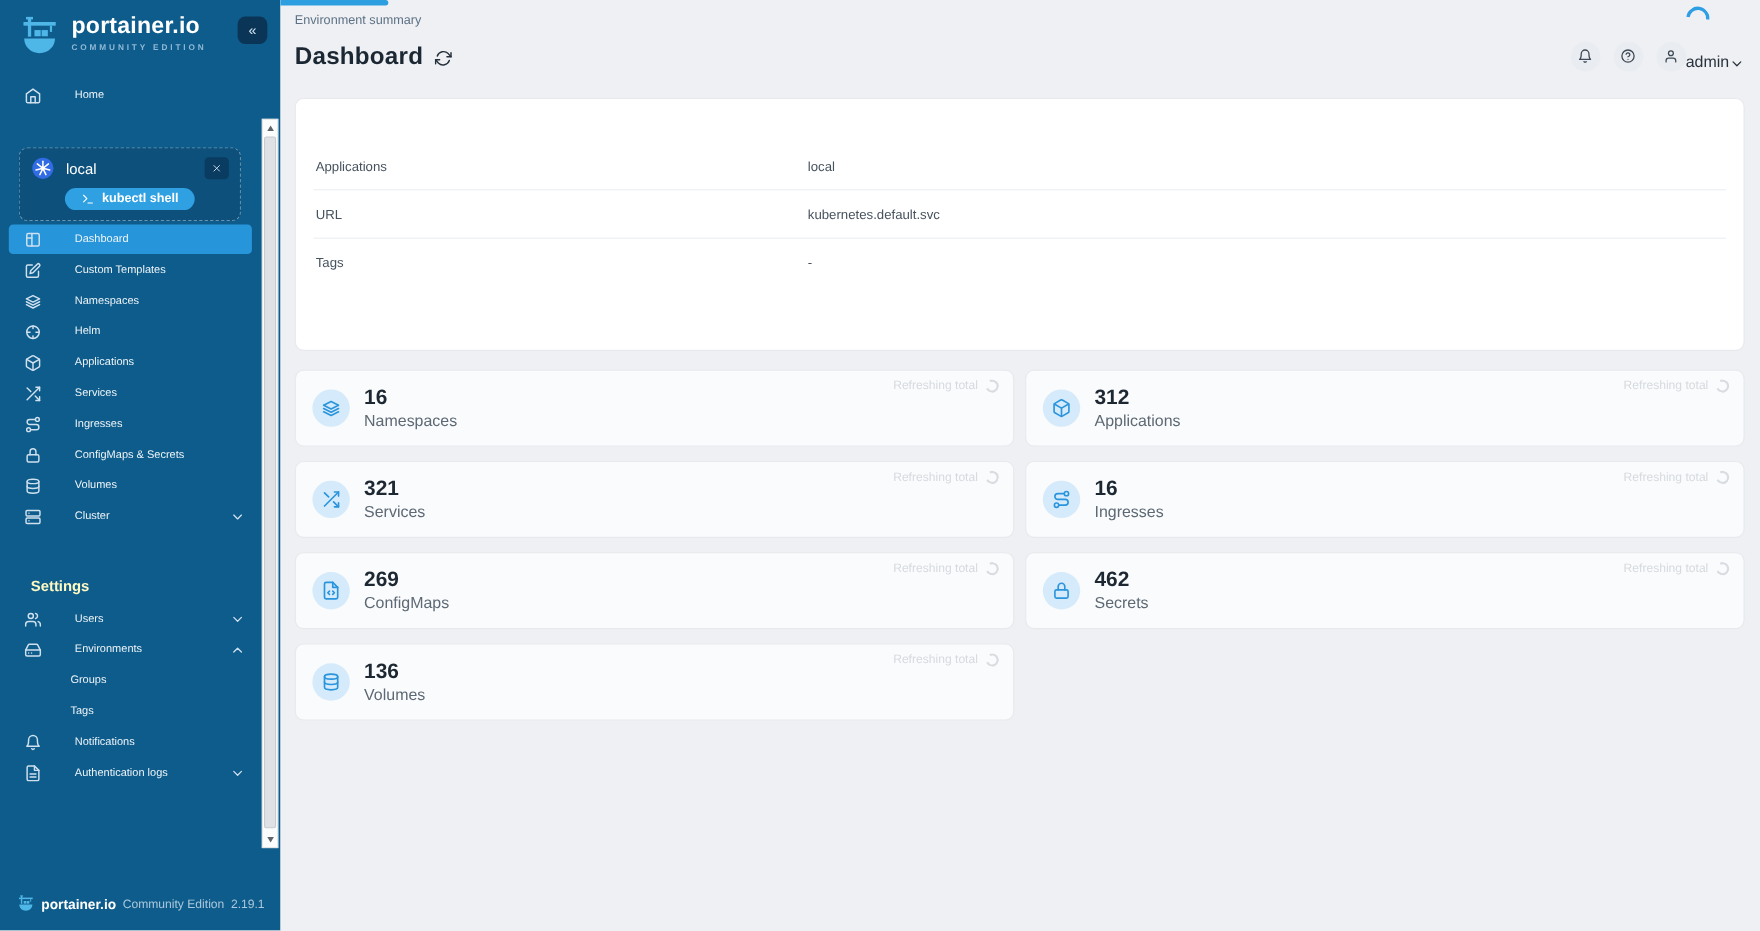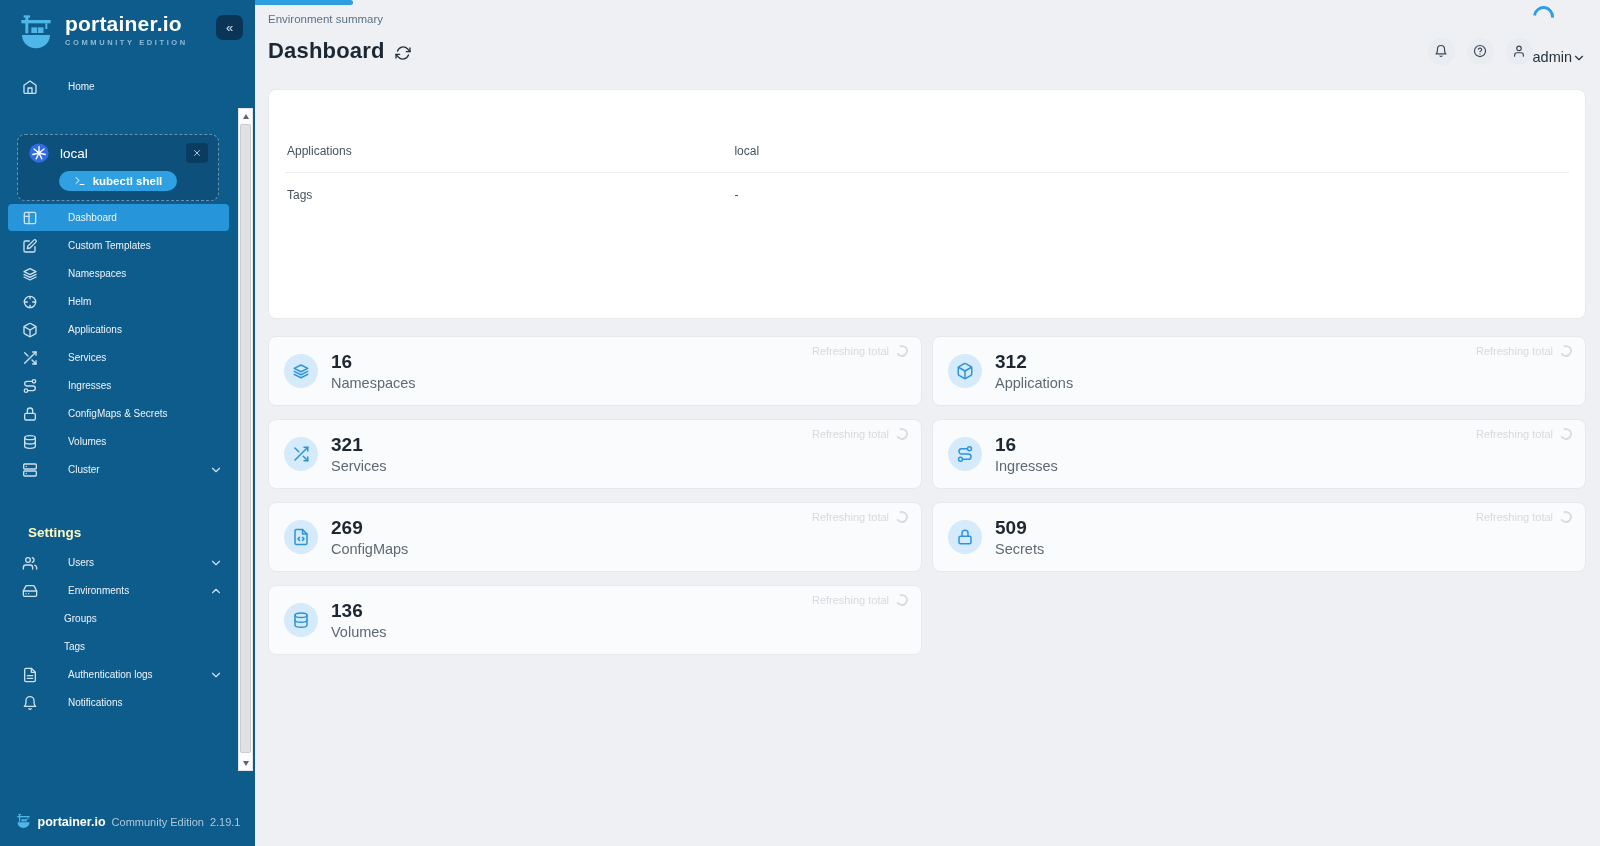--- a/index.html
+++ b/index.html
@@ -329,42 +329,42 @@
 
         </div>
         <div class="nav-item indent">
 
           <span>Tags</span>
 
         </div>
         <div class="nav-item">
           <span class="ic mi-icon">
             <svg viewBox="0 0 24 24" fill="none" stroke="currentColor" stroke-width="2" stroke-linecap="round" stroke-linejoin="round">
+              <path d="M18 8.5A6 6 0 0 0 6 8.5c0 7-2.5 8.5-2.5 8.5h17S18 15.5 18 8.5"></path>
+              <path d="M13.7 20.5a2 2 0 0 1-3.4 0"></path>
+            </svg>
+          </span>
+          <span>Notifications</span>
+
+        </div>
+        <div class="nav-item">
+          <span class="ic mi-icon">
+            <svg viewBox="0 0 24 24" fill="none" stroke="currentColor" stroke-width="2" stroke-linecap="round" stroke-linejoin="round">
               <path d="M14 2H6a2 2 0 0 0-2 2v16a2 2 0 0 0 2 2h12a2 2 0 0 0 2-2V8z"></path>
               <polyline points="14 2 14 8 20 8"></polyline>
               <line x1="16" y1="13" x2="8" y2="13"></line>
               <line x1="16" y1="17" x2="8" y2="17"></line>
             </svg>
           </span>
           <span>Authentication logs</span>
           <span class="ic chev">
             <svg viewBox="0 0 24 24" fill="none" stroke="currentColor" stroke-width="2" stroke-linecap="round" stroke-linejoin="round">
               <polyline points="6 9 12 15 18 9"></polyline>
             </svg>
           </span>
-        </div>
-        <div class="nav-item">
-          <span class="ic mi-icon">
-            <svg viewBox="0 0 24 24" fill="none" stroke="currentColor" stroke-width="2" stroke-linecap="round" stroke-linejoin="round">
-              <path d="M18 8.5A6 6 0 0 0 6 8.5c0 7-2.5 8.5-2.5 8.5h17S18 15.5 18 8.5"></path>
-              <path d="M13.7 20.5a2 2 0 0 1-3.4 0"></path>
-            </svg>
-          </span>
-          <span>Notifications</span>
-
         </div>
       </div>
   </nav>
 
   <div class="scrollbar">
     <div class="sb-arrow up"></div>
     <div class="sb-thumb"></div>
     <div class="sb-arrow down"></div>
   </div>
 
@@ -441,20 +441,24 @@
   </div>
 
   <section class="card env-card">
     <div class="env-table">
 
     <div class="env-tr">
           <div class="env-td-label">Applications</div>
           <div class="env-td-value">local</div>
         </div>
         <div class="env-tr">
+          <div class="env-td-label">URL</div>
+          <div class="env-td-value">kubernetes.default.svc</div>
+        </div>
+        <div class="env-tr">
           <div class="env-td-label">Tags</div>
           <div class="env-td-value">-</div>
         </div>
       </div>
   </section>
 
   <section class="stats-grid">
 
   <div class="stat-card">
         <span class="stat-icon">
@@ -557,21 +561,21 @@
       <div class="stat-card">
         <span class="stat-icon">
           <span class="ic">
             <svg viewBox="0 0 24 24" fill="none" stroke="currentColor" stroke-width="2" stroke-linecap="round" stroke-linejoin="round">
               <rect x="4" y="11" width="16" height="10" rx="2"></rect>
               <path d="M8 11V7a4 4 0 0 1 8 0v4"></path>
             </svg>
           </span>
         </span>
         <span class="stat-text">
-          <div class="stat-count">509</div>
+          <div class="stat-count">462</div>
           <div class="stat-label">Secrets</div>
         </span>
         <span class="refreshing">
           <span>Refreshing total</span>
           <span class="mini-spinner"></span>
         </span>
       </div>
       <div class="stat-card">
         <span class="stat-icon">
           <span class="ic">

